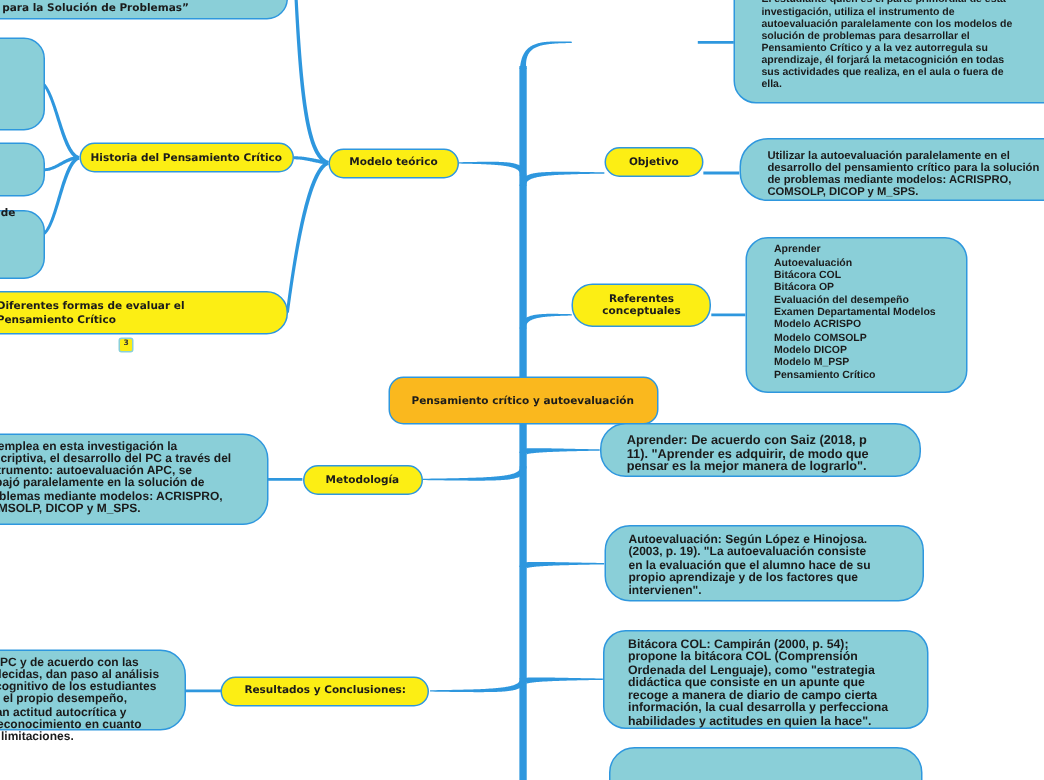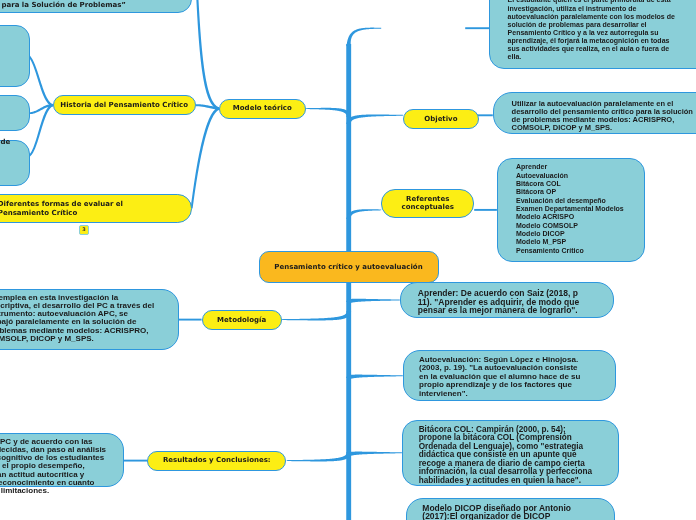--- a/index.html
+++ b/index.html
@@ -72,21 +72,21 @@
 <div class="node nc" style="left:489.2px;top:-30px;width:225px;height:98.5px;border-radius:15px;"></div>
 <div class="lbl" style="left:507.6px;top:-3.6px;font-size:7px;line-height:8.1px;">El estudiante quien es el parte primordial de esta
 investigación, utiliza el instrumento de
 autoevaluación paralelamente con los modelos de
 solución de problemas para desarrollar el
 Pensamiento Crítico y a la vez autorregula su
 aprendizaje, él forjará la metacognición en todas
 sus actividades que realiza, en el aula o fuera de
 ella.</div>
 
-<div class="node ny ctr" style="left:402.9px;top:109px;width:76px;height:20px;border-radius:10px;">Objetivo</div>
+<div class="node ny ctr" style="left:402.9px;top:98px;width:66px;height:20px;border-radius:10px;">Objetivo</div>
 <div class="node nc" style="left:492.8px;top:91.9px;width:222px;height:42.5px;border-radius:19px;"></div>
 <div class="lbl" style="left:511.6px;top:100px;font-size:7.5px;line-height:8.1px;">Utilizar la autoevaluación paralelamente en el
 desarrollo del pensamiento crítico para la solución
 de problemas mediante modelos: ACRISPRO,
 COMSOLP, DICOP y M_SPS.</div>
 
 <div class="node ny ctr" style="left:381.2px;top:189px;width:93px;height:28.8px;border-radius:14px;">
       <span style="white-space:pre-line">Referentes
 conceptuales</span>
     </div>
@@ -118,22 +118,20 @@
 <div class="node nc" style="left:401.9px;top:420px;width:217px;height:65.5px;border-radius:15px;"></div>
 <div class="lbl" style="left:418.7px;top:425.5px;font-size:8.2px;line-height:8.6px;">Bitácora COL: Campirán (2000, p. 54);
 propone la bitácora COL (Comprensión
 Ordenada del Lenguaje), como "estrategia
 didáctica que consiste en un apunte que
 recoge a manera de diario de campo cierta
 información, la cual desarrolla y perfecciona
 habilidades y actitudes en quien la hace".</div>
 
 <div class="node nc" style="left:406px;top:498px;width:208.5px;height:50px;border-radius:17px;"></div>
-<div class="lbl" style="left:422.3px;top:503.5px;font-size:8.5px;line-height:8.8px;">Modelo DICOP diseñado por Antonio
-(2017):El organizador de DICOP</div>
 
 <div class="node ny ctr" style="left:201.6px;top:309.6px;width:80px;height:20px;border-radius:10px;">Metodología</div>
 <div class="node nc" style="left:-31px;top:289px;width:209.5px;height:60.5px;border-radius:17px;"></div>
 <div class="lbl" style="left:-13.5px;top:293.5px;font-size:8px;line-height:8.3px;">Se emplea en esta investigación la
 descriptiva, el desarrollo del PC a través del
 instrumento: autoevaluación APC, se
 trabajó paralelamente en la solución de
 problemas mediante modelos: ACRISPRO,
 COMSOLP, DICOP y M_SPS.</div>
 

